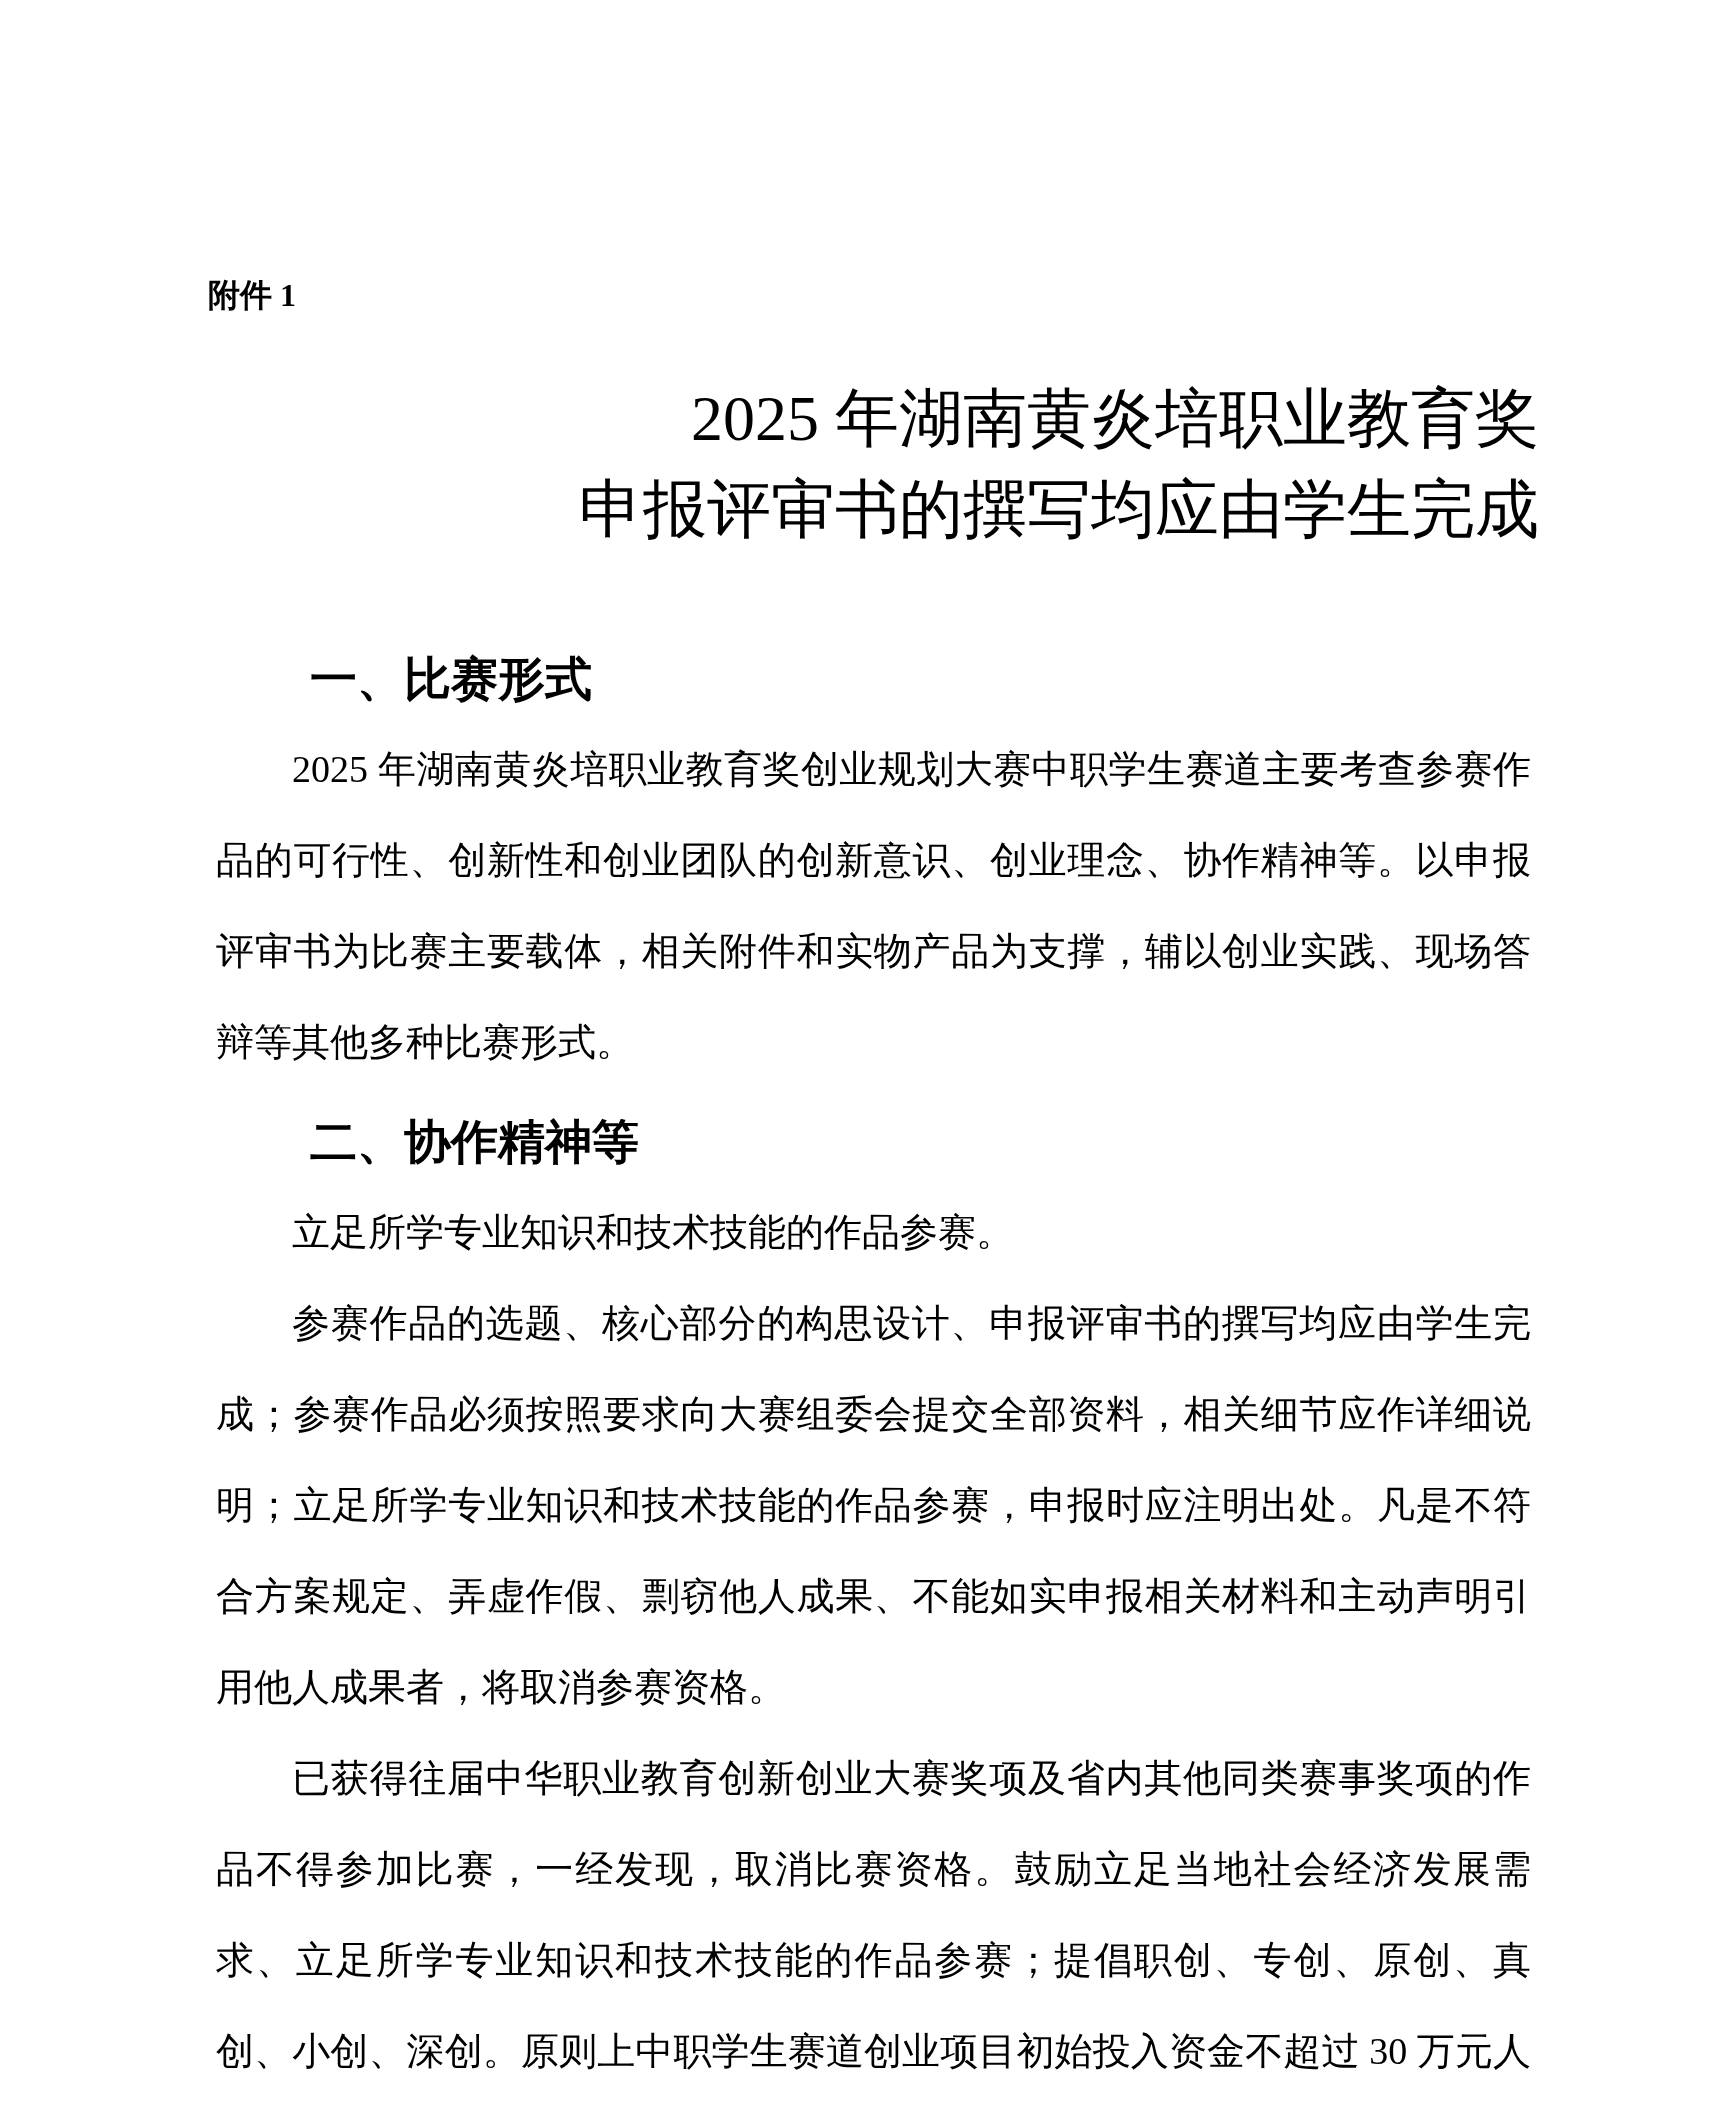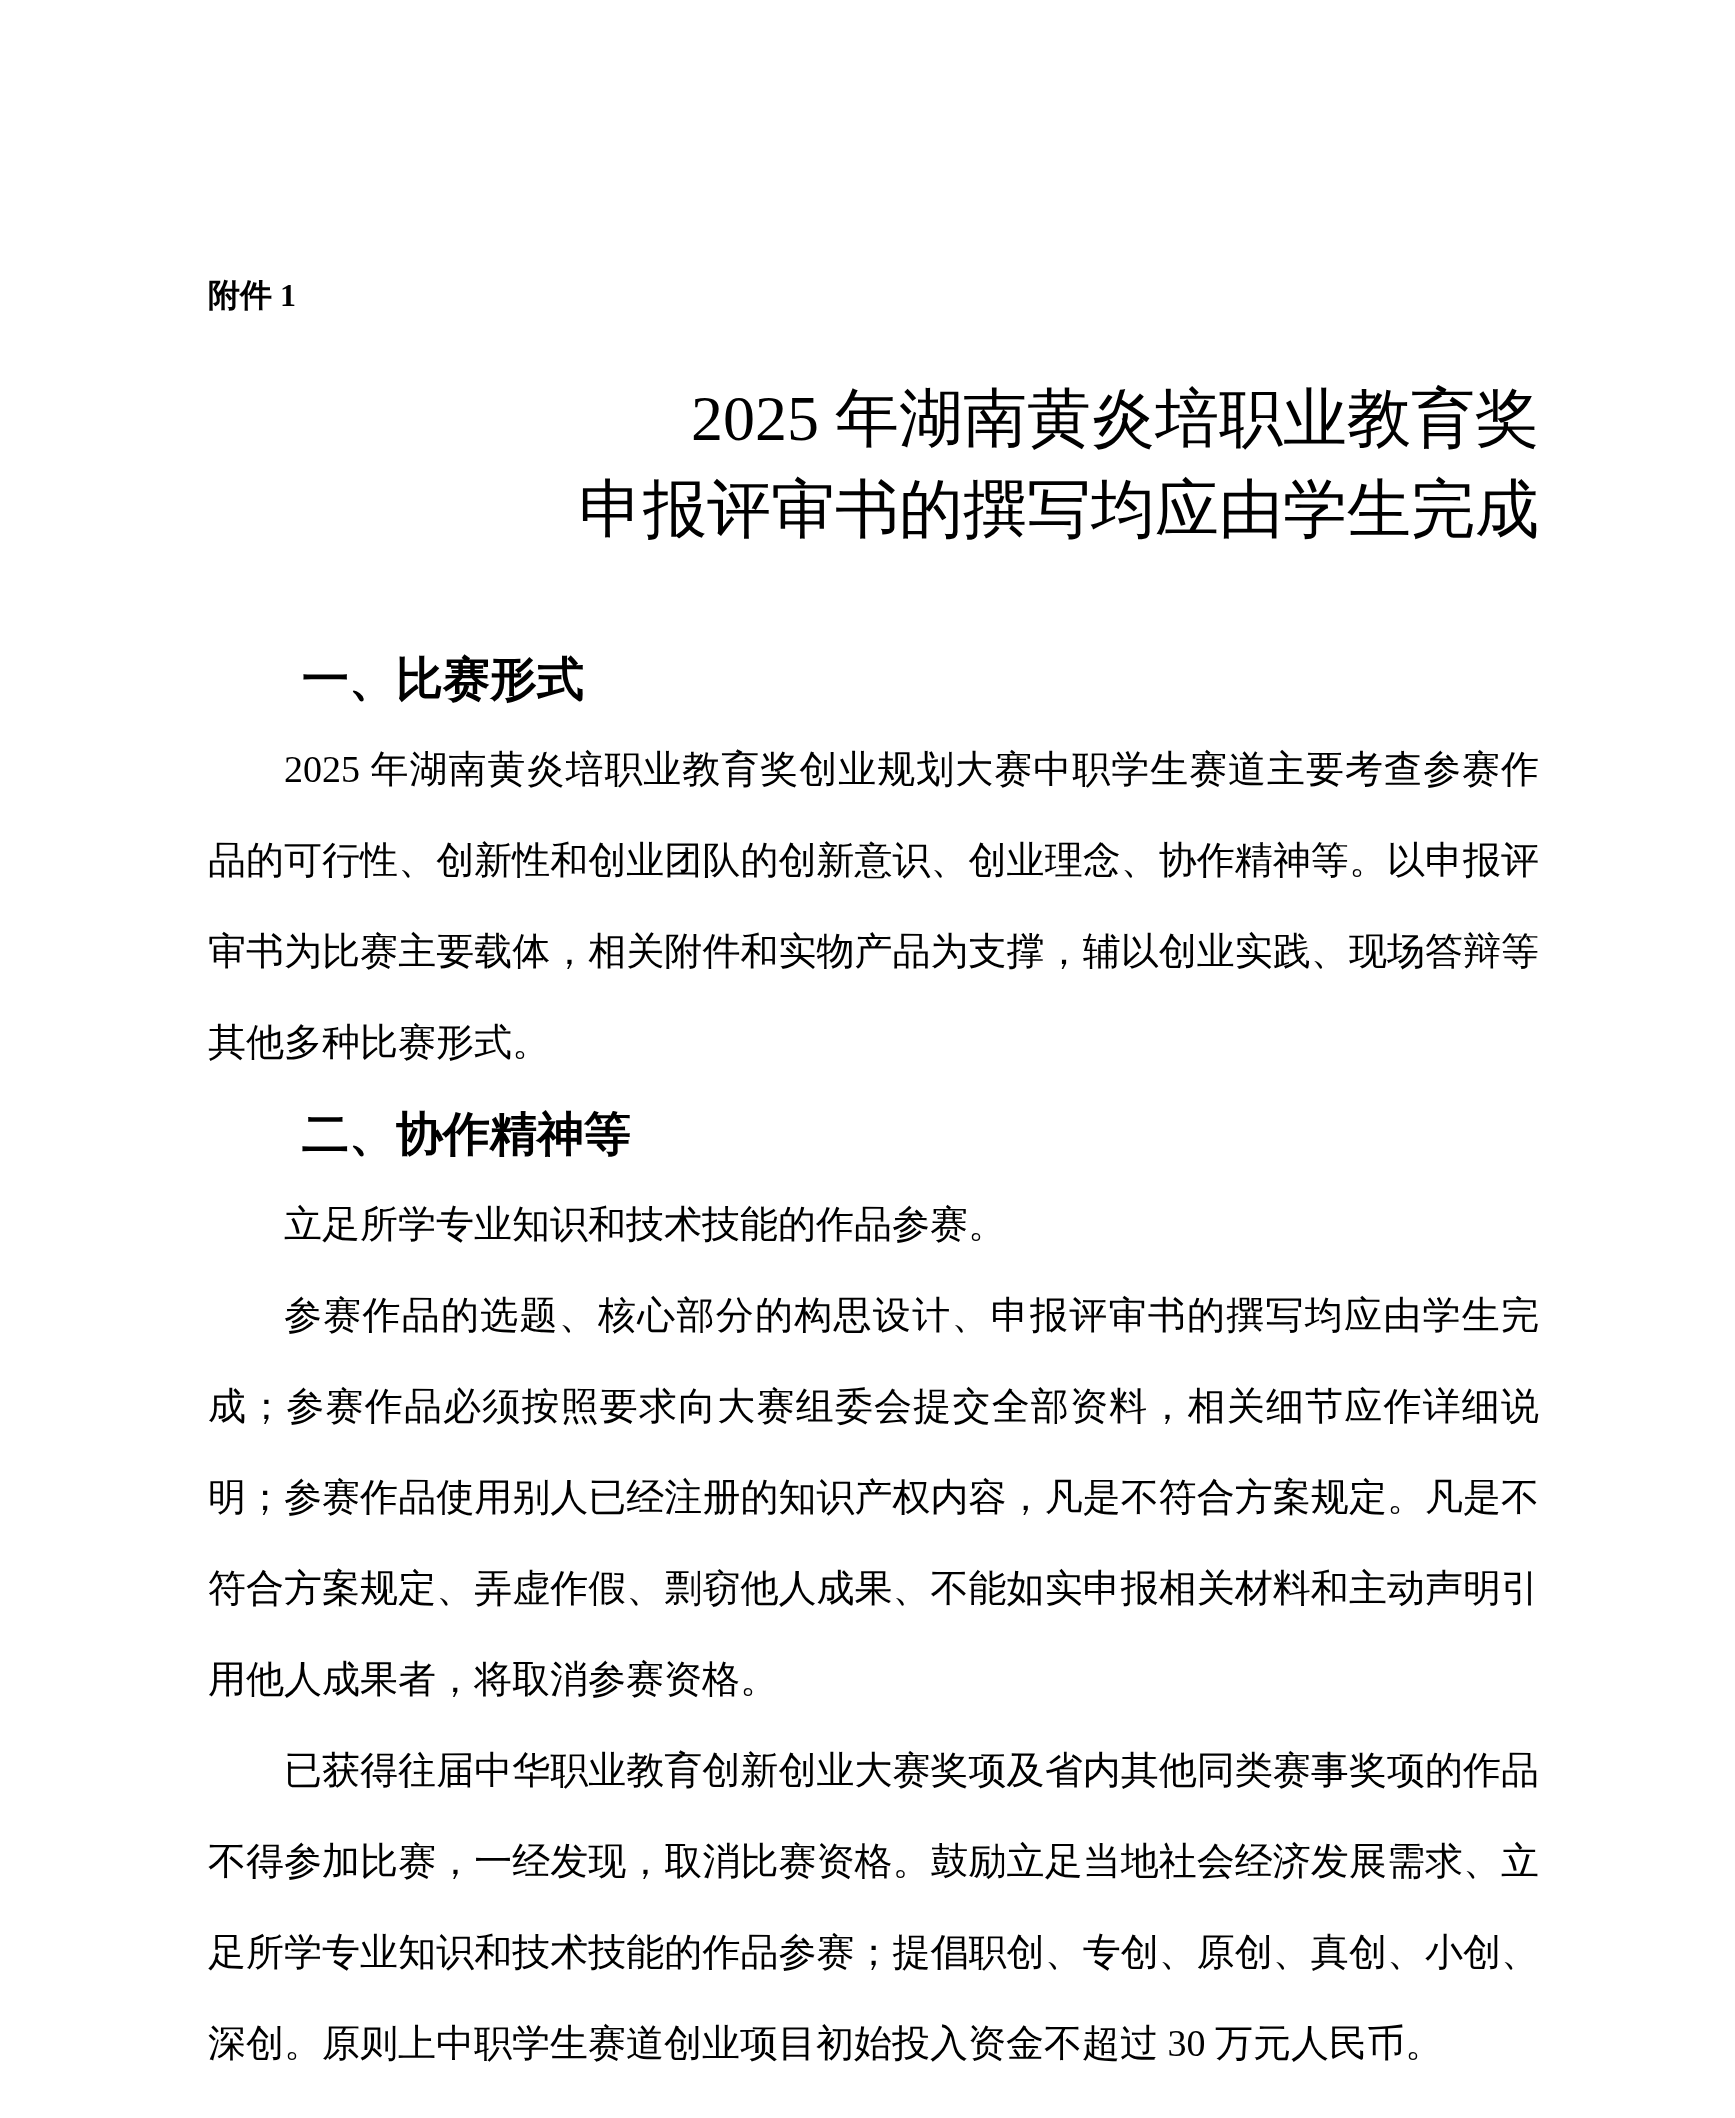--- a/index.html
+++ b/index.html
@@ -26,21 +26,21 @@
   }
   .doc-title {
     margin: 32px 0 0 0;
     font-size: 64px;
     line-height: 91px;
     font-weight: normal;
     text-align: right;
     font-family: "Liberation Serif", "DejaVu Serif", serif;
   }
   .title-line { display: block; }
-  .section { margin: 0; }
+  .section { margin: 8px; }
   .section-heading {
     margin: 0;
     font-size: 47px;
     line-height: 91px;
     font-weight: bold;
     font-family: "Liberation Sans", "DejaVu Sans", sans-serif;
     text-indent: 2em;
     text-align: left;
   }
   .section-first .section-heading { margin-top: 78px; }
@@ -67,18 +67,18 @@
   </h1>
 
   <div class="section section-first">
     <h2 class="section-heading">一、比赛形式</h2>
     <p class="body-para">2025 年湖南黄炎培职业教育奖创业规划大赛中职学生赛道主要考查参赛作品的可行性、创新性和创业团队的创新意识、创业理念、协作精神等。以申报评审书为比赛主要载体，相关附件和实物产品为支撑，辅以创业实践、现场答辩等其他多种比赛形式。</p>
   </div>
 
   <div class="section">
     <h2 class="section-heading">二、协作精神等</h2>
     <p class="body-para">立足所学专业知识和技术技能的作品参赛。</p>
-    <p class="body-para">参赛作品的选题、核心部分的构思设计、申报评审书的撰写均应由学生完成；参赛作品必须按照要求向大赛组委会提交全部资料，相关细节应作详细说明；参赛作品使用别人已经注册的知识产权内容，凡是不符合方案规定。凡是不符合方案规定、弄虚作假、剽窃他人成果、不能如实申报相关材料和主动声明引用他人成果者，将取消参赛资格。</p>
+    <p class="body-para">参赛作品的选题、核心部分的构思设计、申报评审书的撰写均应由学生完成；参赛作品必须按照要求向大赛组委会提交全部资料，相关细节应作详细说明；立足所学专业知识和技术技能的作品参赛，申报时应注明出处。凡是不符合方案规定、弄虚作假、剽窃他人成果、不能如实申报相关材料和主动声明引用他人成果者，将取消参赛资格。</p>
     <p class="body-para">已获得往届中华职业教育创新创业大赛奖项及省内其他同类赛事奖项的作品不得参加比赛，一经发现，取消比赛资格。鼓励立足当地社会经济发展需求、立足所学专业知识和技术技能的作品参赛；提倡职创、专创、原创、真创、小创、深创。原则上中职学生赛道创业项目初始投入资金不超过 30 万元人民币。</p>
   </div>
 
 </div>
 
 
 </body></html>

